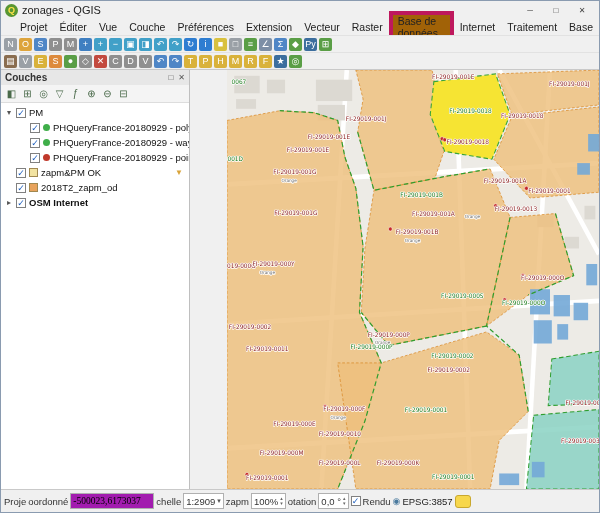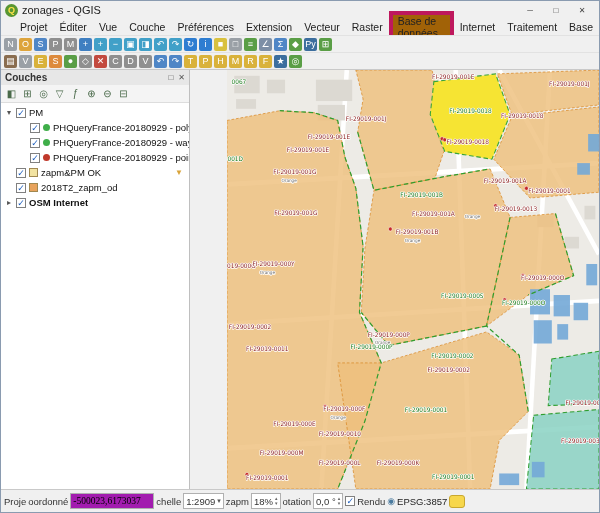--- a/index.html
+++ b/index.html
@@ -319,21 +319,21 @@
     <span class="sb-label">Proje</span>
     <span class="sb-label">oordonné</span>
     <input class="sb-input coord" value="-500023,6173037" style="">
     <span class="sb-label">chelle</span>
     <span class="sb-combo">
       <span>1:2909</span>
       <span class="arrow-down">▾</span>
     </span>
     <span class="sb-label">zapm</span>
     <span class="sb-combo">
-      <span>18%</span>
+      <span>100%</span>
       <span class="spin">
           <span>▴</span>
           <span>▾</span>
         </span>
     </span>
     <span class="sb-label">otation</span>
     <span class="sb-combo">
       <span>0,0 °</span>
       <span class="spin">
           <span>▴</span>

